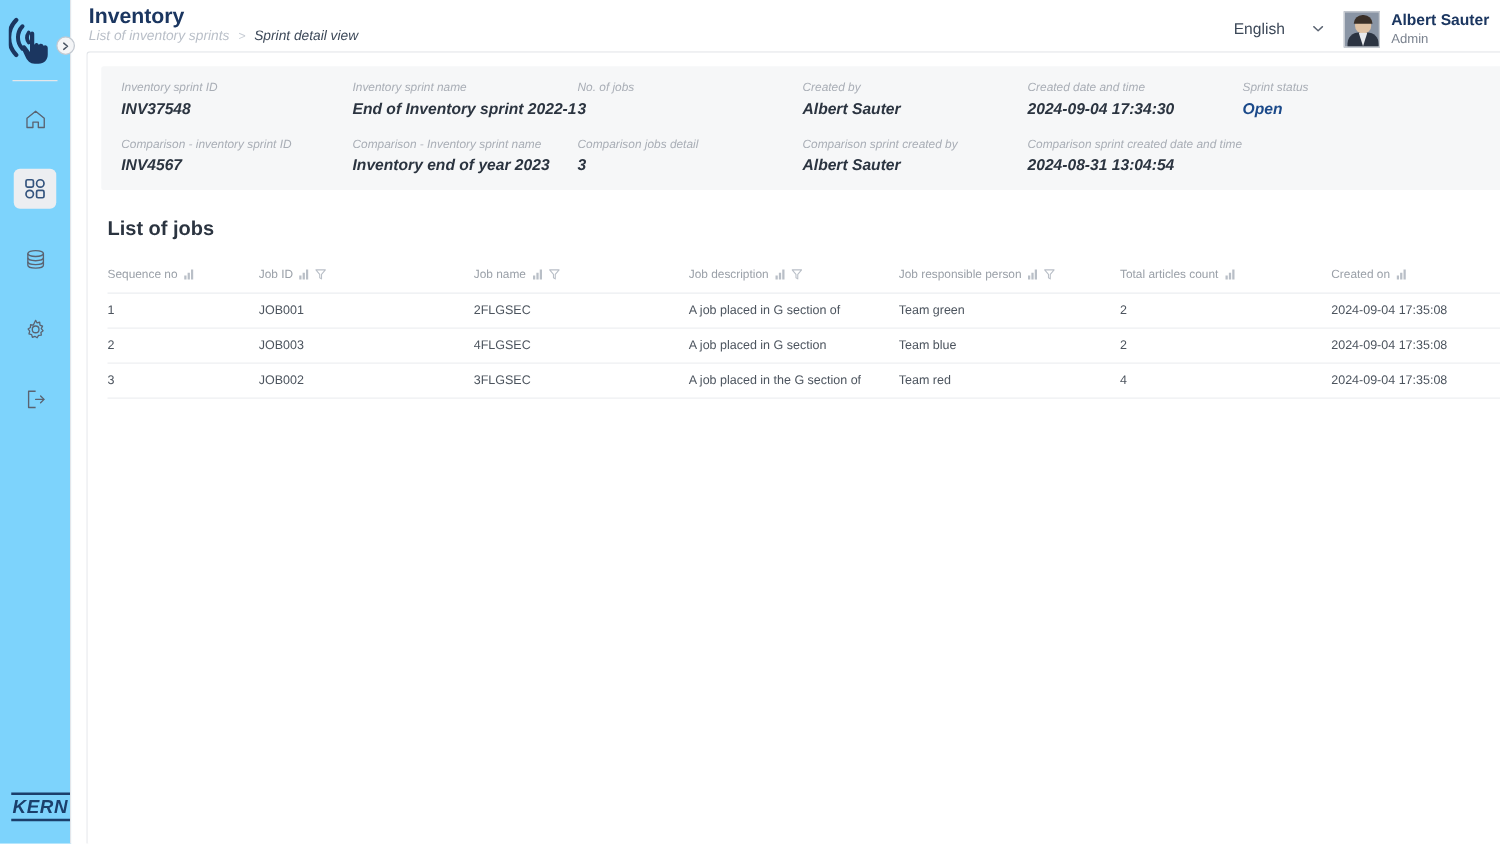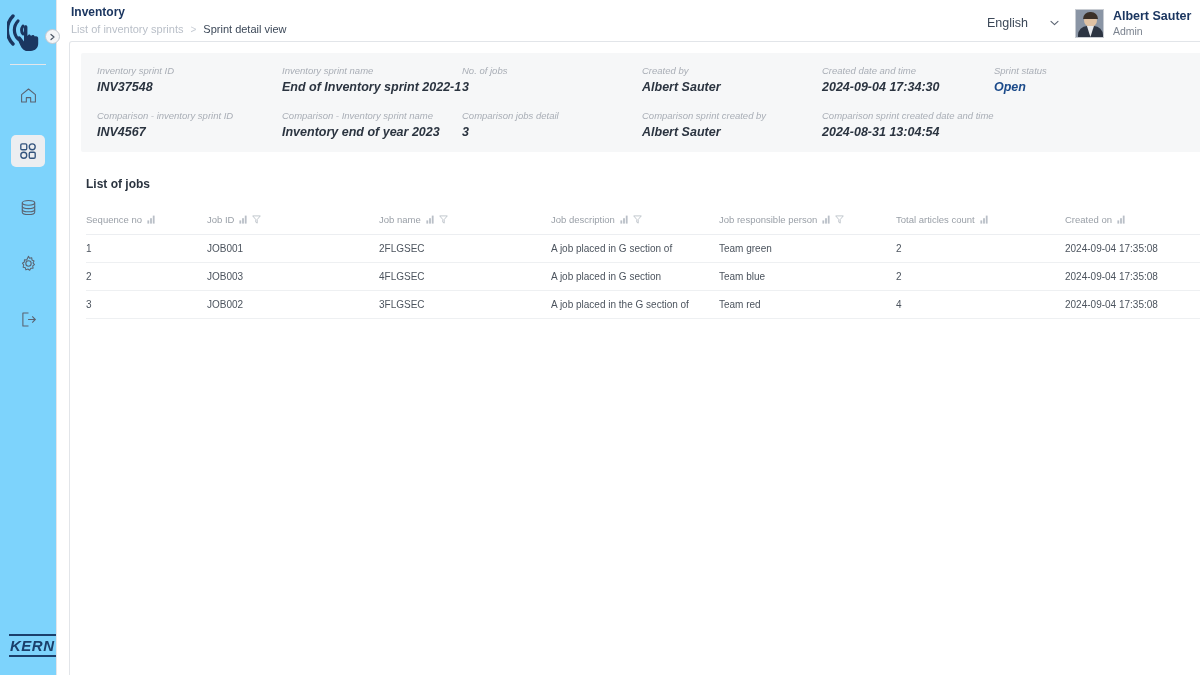--- a/index.html
+++ b/index.html
@@ -46,22 +46,22 @@
 
   
   .main { flex: 1; height: 675px; display: flex; flex-direction: column; background: #ffffff; position: relative; }
 
   .topbar {
     height: 41px; flex: 0 0 41px;
     display: flex; align-items: flex-start; justify-content: space-between;
     padding: 5px 14px 0 14px;
   }
   .title-block { padding-left: 0px; }
-  .page-title { font-size: 12px; font-weight: bold; color: #1b3660; line-height: 15px; }
-  .breadcrumb { display: flex; align-items: center; gap: 7px; margin-top: 3px; font-size: 11px; }
+  .page-title { font-size: 17px; font-weight: bold; color: #1b3660; line-height: 15px; }
+  .breadcrumb { display: flex; align-items: center; gap: 7px; margin-top: 3px; font-size: 11px; font-style: italic; }
   .crumb-muted { color: #b9bfc8; }
   .crumb-sep { color: #c6ccd4; font-size: 10px; }
   .crumb-active { color: #3c4858; }
 
   .topbar-right { display: flex; align-items: flex-start; gap: 0px; padding-top: 4px; }
   .lang { display: flex; align-items: center; gap: 22px; font-size: 12.5px; color: #3c4858; cursor: pointer; margin-top: 7px; margin-right: 16px; }
   .user-box { display: flex; align-items: center; gap: 9px; cursor: pointer; }
   .avatar {
     width: 29px; height: 29px; border: 1px solid #c8ccd2; background: #8a95a5;
     overflow: hidden; position: relative; flex: 0 0 29px;
@@ -91,21 +91,21 @@
     padding: 11px 16px 12px 16px; position: relative;
     border-radius: 2px;
   }
   .info-grid { display: grid; grid-template-columns: 185px 180px 180px 180px 172px auto; row-gap: 14px; font-style: italic; }
   .field-label { font-size: 9.5px; color: #a9aeb6; line-height: 13px; }
   .field-value { font-size: 12.5px; color: #2b3440; font-weight: bold; line-height: 16px; margin-top: 2px; }
   .field-value.status-open { color: #1b4a8a; }
   .card-collapse { position: absolute; right: 16px; top: 21px; cursor: pointer; }
 
   .jobs-head { display: flex; justify-content: space-between; align-items: flex-start; padding: 24px 12px 0 16px; }
-  .jobs-title { font-size: 12px; color: #2b3440; font-weight: bold; line-height: 16px; }
+  .jobs-title { font-size: 16px; color: #2b3440; font-weight: bold; line-height: 16px; }
   .jobs-sub { font-size: 9.5px; color: #9aa0a8; margin-top: 4px; line-height: 14px; }
   .search-wrap {
     width: 208px; height: 27px; border: 1px solid #d8dce1; border-radius: 3px;
     display: flex; align-items: center; padding: 0 9px; background: #fff; margin-top: 2px;
   }
   .search-wrap input {
     flex: 1; border: none; outline: none; font-size: 11px; color: #4a525c;
     font-family: "Liberation Sans", sans-serif; background: transparent;
   }
   .search-wrap input::placeholder { color: #9aa0a8; }

